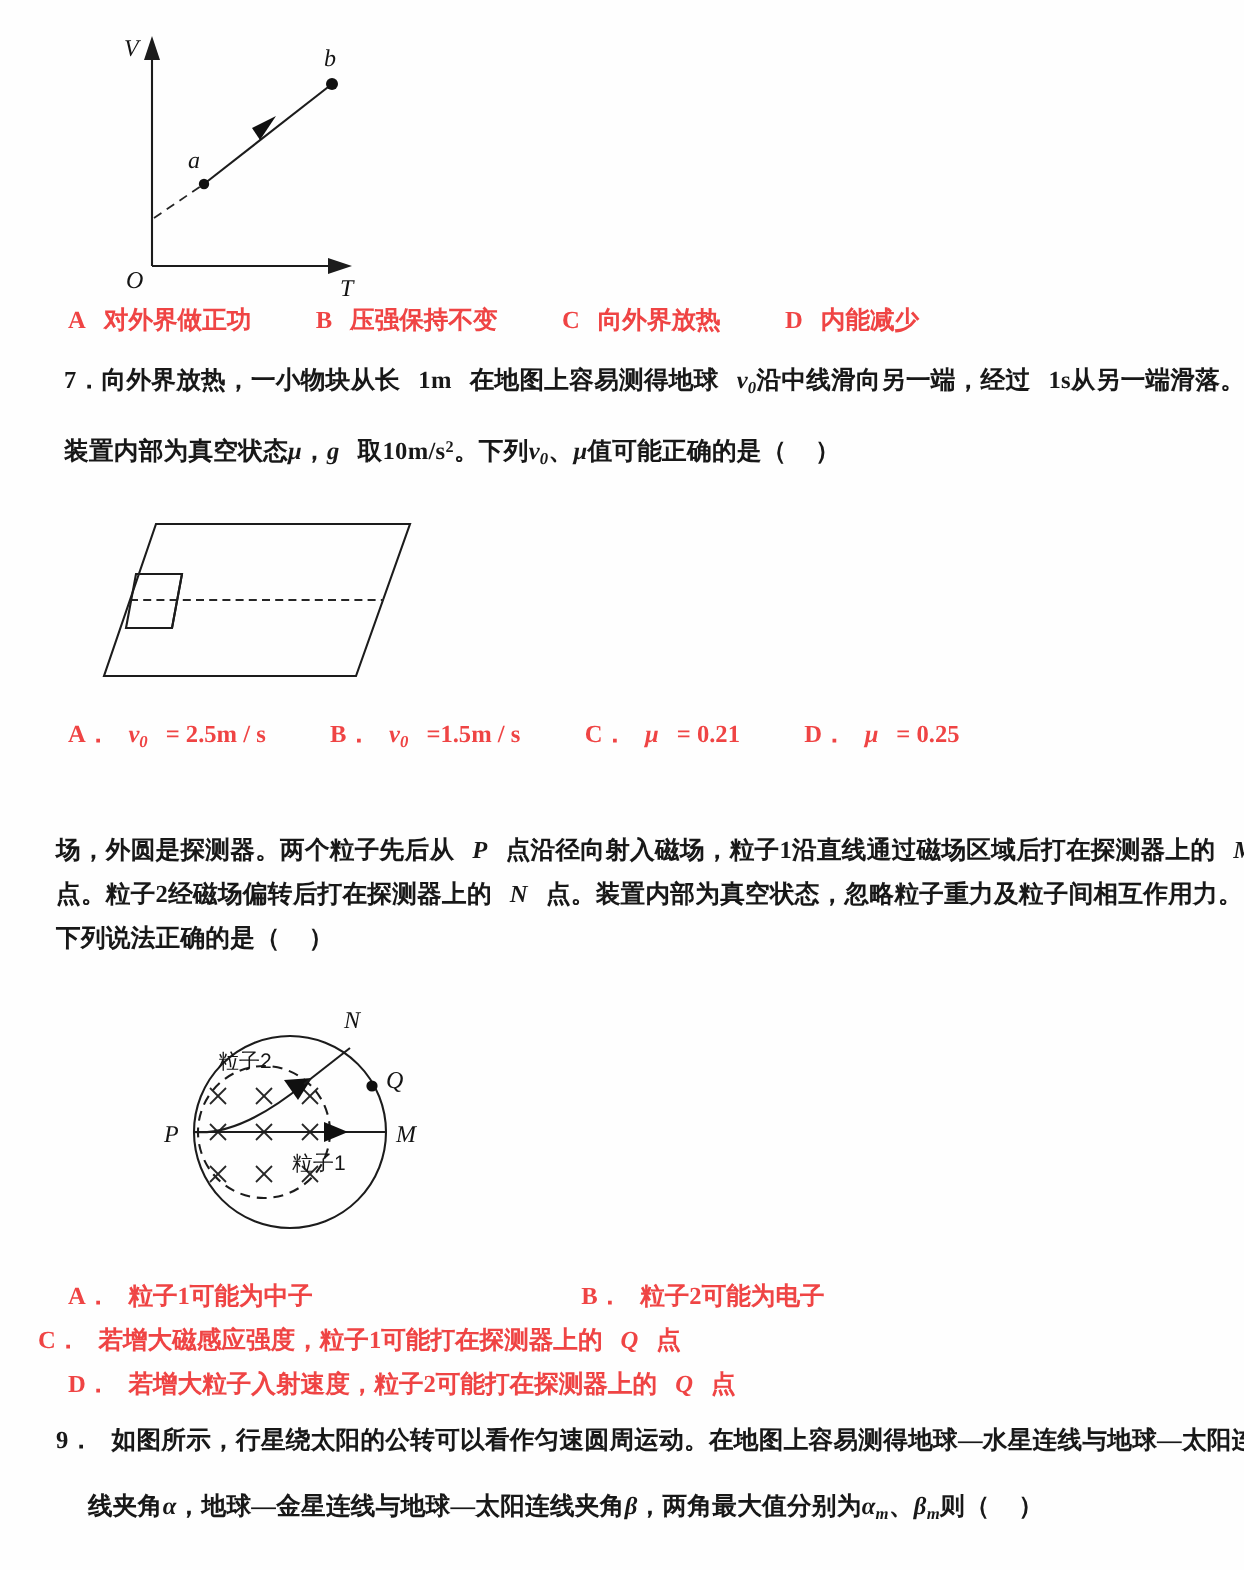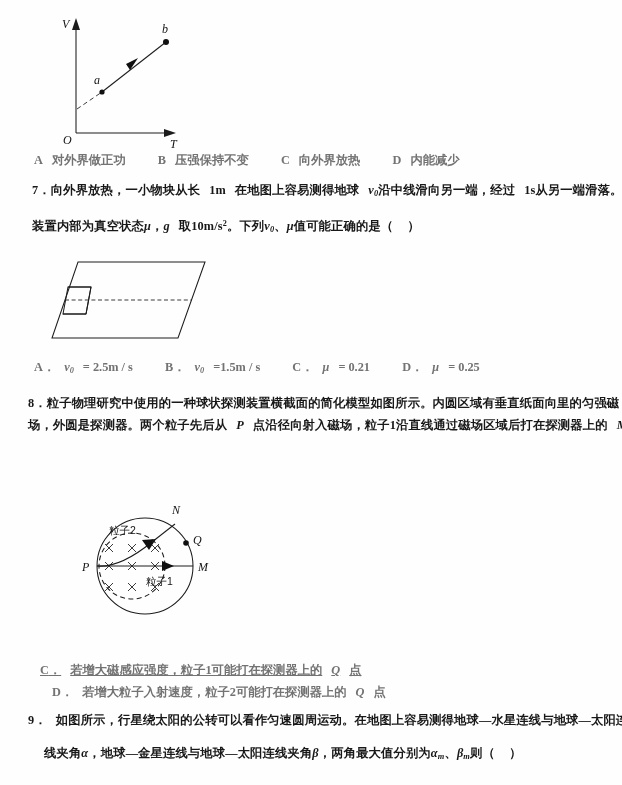--- a/index.html
+++ b/index.html
@@ -29,21 +29,21 @@
     line-height: 15px;
     letter-spacing: 0.15px;
     color: #181818;
     white-space: nowrap;
     font-weight: 600;
   }
   .opts {
     position: absolute;
     font-size: 12.3px;
     line-height: 15px;
-    color: #737373;
+    color: #ef4444;
     white-space: nowrap;
     font-weight: 600;
   }
   .opt-item { display: inline-block; }
   .gap-lg { display: inline-block; width: 26px; }
   .gap-sm { display: inline-block; width: 9px; }
 
   i.math, .mi {
     font-style: italic;
     font-family: "Liberation Serif", "DejaVu Serif", serif;
@@ -174,25 +174,28 @@
   <div class="opts" style="left:34px; top:360px;">
     <span class="opt-item"><span>A</span><span>．</span><span class="gap-sm"></span><i class="mi">v</i><sub class="sb">0</sub><span class="gap-sm"></span><span>= 2.5m / s</span></span>
     <span class="gap-lg"></span>
     <span class="opt-item"><span>B</span><span>．</span><span class="gap-sm"></span><i class="mi">v</i><sub class="sb">0</sub><span class="gap-sm"></span><span>=1.5m / s</span></span>
     <span class="gap-lg"></span>
     <span class="opt-item"><span>C</span><span>．</span><span class="gap-sm"></span><i class="mi">μ</i><span class="gap-sm"></span><span>= 0.21</span></span>
     <span class="gap-lg"></span>
     <span class="opt-item"><span>D</span><span>．</span><span class="gap-sm"></span><i class="mi">μ</i><span class="gap-sm"></span><span>= 0.25</span></span>
   </div>
 
-  <div class="qline" style="left:28px; top:396px;">
-    <span>8</span><span>．</span><span>粒子物理研究中使用的一种球状探测装置横截面的简化模型如图所示。内圆区域有垂直纸面向里的匀强磁</span>
-  </div>
   <div class="qline" style="left:28px; top:418px;">
     <span>场，外圆是探测器。两个粒子先后从</span><span class="gap-sm"></span><i class="mi">P</i><span class="gap-sm"></span><span>点沿径向射入磁场，粒子1沿直线通过磁场区域后打在探测器上的</span><span class="gap-sm"></span><i class="mi">M</i>
+  </div>
+  <div class="qline" style="left:28px; top:440px;">
+    <span>点。粒子2经磁场偏转后打在探测器上的</span><span class="gap-sm"></span><i class="mi">N</i><span class="gap-sm"></span><span>点。装置内部为真空状态，忽略粒子重力及粒子间相互作用力。</span>
+  </div>
+  <div class="qline" style="left:28px; top:462px;">
+    <span>下列说法正确的是（</span><span class="paren-blank">&nbsp;&nbsp;&nbsp;&nbsp;</span><span>）</span>
   </div>
 
   <div id="fig-detector">
     <svg width="250" height="135" viewBox="0 0 250 135">
 
       <circle class="stroke-main" cx="93" cy="84" r="48"></circle>
 
       <circle class="stroke-main" cx="80" cy="84" r="33" stroke-dasharray="5,3.4" stroke-width="1.25"></circle>
 
       <g class="stroke-thin" stroke-width="1.15">
@@ -248,24 +251,29 @@
 
       <text class="fig-label" x="30" y="89">P</text>
       <text class="fig-label" x="146" y="89">M</text>
       <text class="fig-label" x="120" y="32">N</text>
       <text class="fig-label" x="141" y="62">Q</text>
       <text class="fig-label-cn" x="94" y="103">粒子1</text>
       <text class="fig-label-cn" x="57" y="52">粒子2</text>
     </svg>
   </div>
 
-  <div class="opts" style="left:40px; top:663px;text-decoration:underline;">
+  <div class="opts" style="left:34px; top:641px;">
+    <span class="opt-item"><span>A</span><span>．</span><span class="gap-sm"></span><span>粒子1可能为中子</span></span>
+    <span style="display:inline-block;width:128px;"></span>
+    <span class="opt-item"><span>B</span><span>．</span><span class="gap-sm"></span><span>粒子2可能为电子</span></span>
+  </div>
+  <div class="opts" style="left:19px; top:663px;">
     <span>C</span><span>．</span><span class="gap-sm"></span><span>若增大磁感应强度，粒子1可能打在探测器上的</span><span class="gap-sm"></span><i class="mi">Q</i><span class="gap-sm"></span><span>点</span>
   </div>
-  <div class="opts" style="left:52px; top:685px;">
+  <div class="opts" style="left:34px; top:685px;">
     <span>D</span><span>．</span><span class="gap-sm"></span><span>若增大粒子入射速度，粒子2可能打在探测器上的</span><span class="gap-sm"></span><i class="mi">Q</i><span class="gap-sm"></span><span>点</span>
   </div>
 
   <div class="qline" style="left:28px; top:713px;">
     <span>9</span><span>．</span><span class="gap-sm"></span><span>如图所示，行星绕太阳的公转可以看作匀速圆周运动。在地图上容易测得地球—水星连线与地球—太阳连</span>
   </div>
   <div class="qline" style="left:44px; top:746px;">
     <span>线夹角</span><i class="mi">α</i><span>，地球—金星连线与地球—太阳连线夹角</span><i class="mi">β</i><span>，两角最大值分别为</span><i class="mi">α</i><sub class="sb">m</sub><span>、</span><i class="mi">β</i><sub class="sb">m</sub><span>则（</span><span class="paren-blank">&nbsp;&nbsp;&nbsp;&nbsp;</span><span>）</span>
   </div>
 

